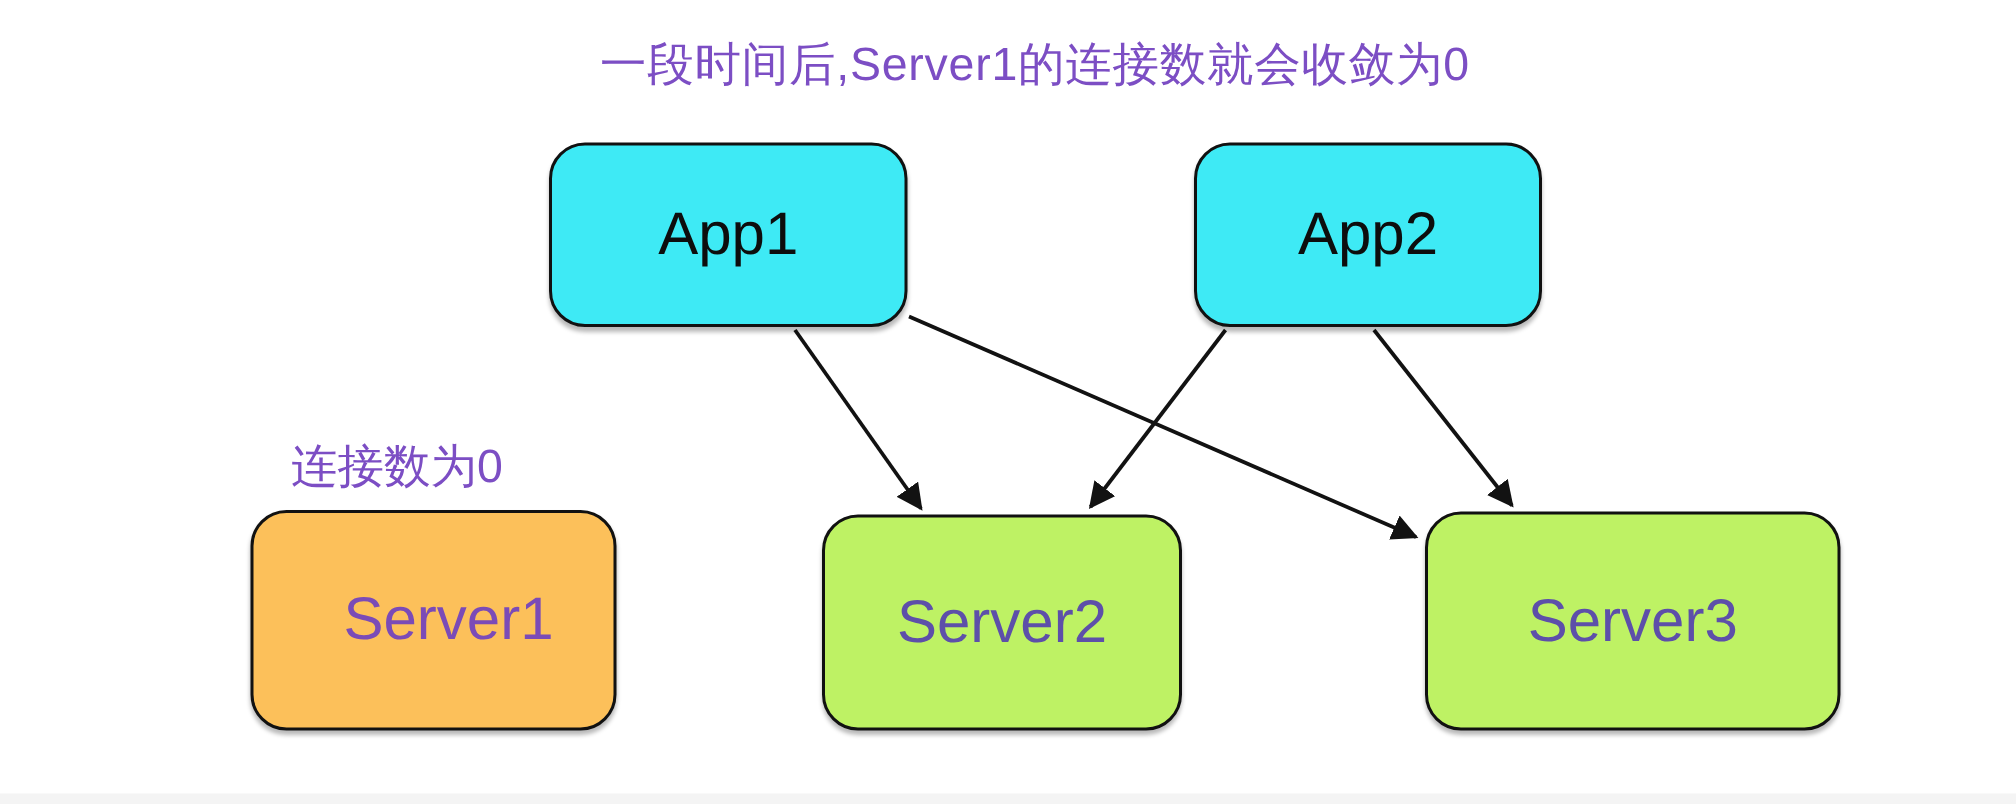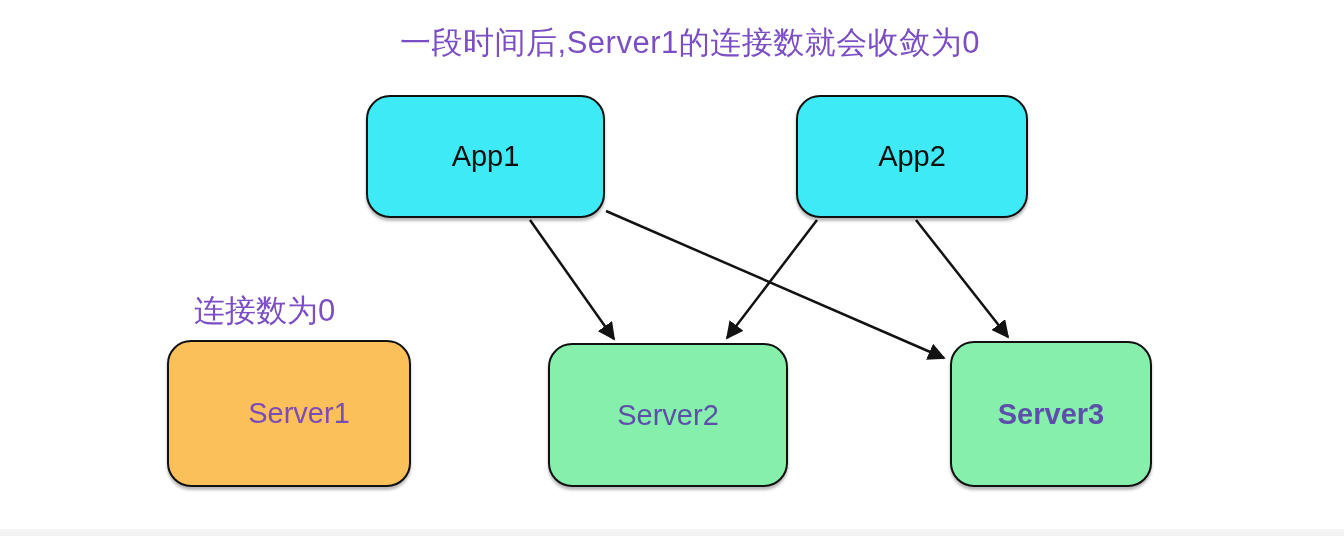--- a/index.html
+++ b/index.html
@@ -34,25 +34,25 @@
     white-space: nowrap;
   }
   .node {
     position: absolute;
     box-sizing: border-box;
     border: 2.5px solid #111111;
     border-radius: 24px;
     display: flex;
     align-items: center;
     justify-content: center;
-    font-size: 29px;
+    font-size: 40px;
     box-shadow: 0 3px 3px rgba(0,0,0,0.28);
   }
   .node.app        { background: #3EEAF5; color: #0d0d0d; }
-  .node.server     { background: #86efac; color: #5D4FA9; }
+  .node.server     { background: #bef264; color: #5D4FA9; }
   .node.server-idle{ background: #FCC05A; color: #7B4BB7; }
   #edges {
     position: absolute;
     left: 0; top: 0;
     width: 1344px; height: 536px;
     pointer-events: none;
   }
   #bottom-strip {
     position: absolute;
     left: 0; right: 0; bottom: 0;
@@ -86,18 +86,18 @@
   </div>
   <div class="node app" style="left: 748px; top: 95px; width: 232px; height: 123px; margin-left: 48px;">
     <span>App2</span>
   </div>
   <div class="node server-idle" style="left: 167px; top: 340px; width: 244px; height: 147px; padding-left: 20px;">
     <span>Server1</span>
   </div>
   <div class="node server" style="left: 548px; top: 343px; width: 240px; height: 144px;">
     <span>Server2</span>
   </div>
-  <div class="node server" style="left: 950px; top: 341px; width: 202px; height: 146px; font-weight: bold;">
+  <div class="node server" style="left: 950px; top: 341px; width: 277px; height: 146px;">
     <span>Server3</span>
   </div>
 
   <div id="bottom-strip"></div>
 </div>
 
 </body></html>

